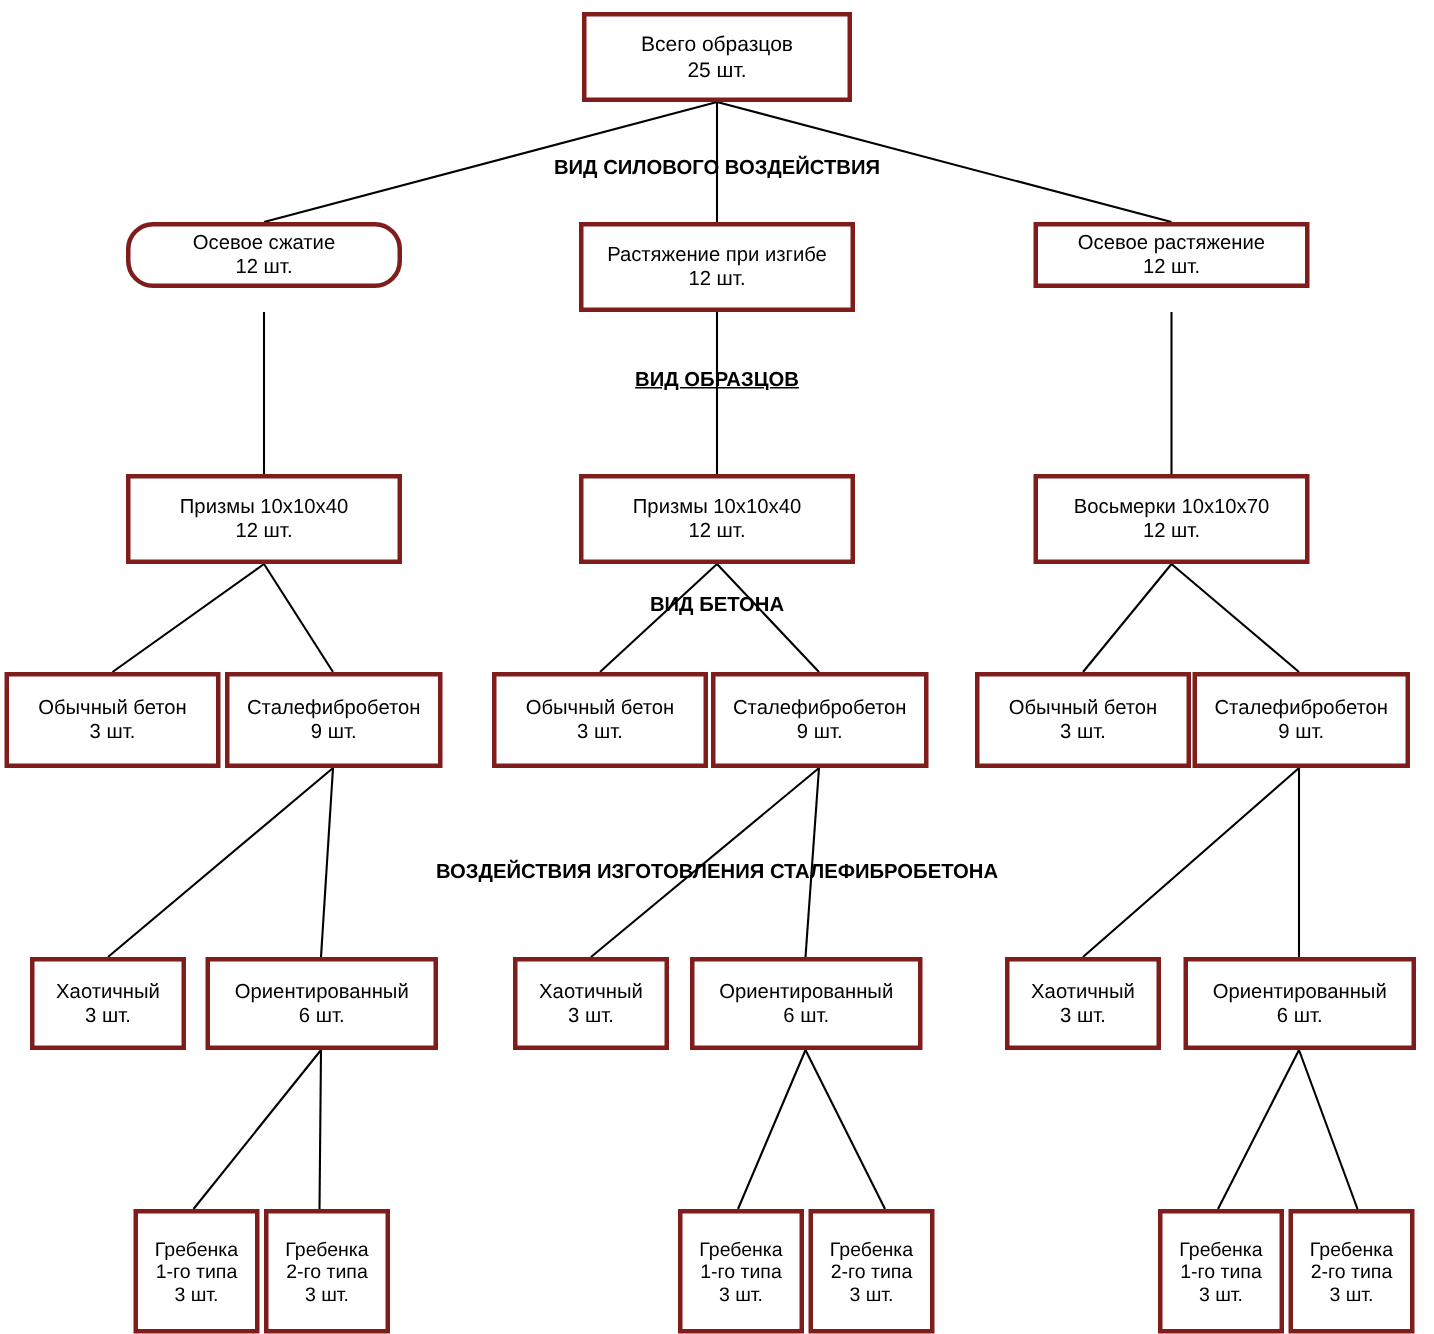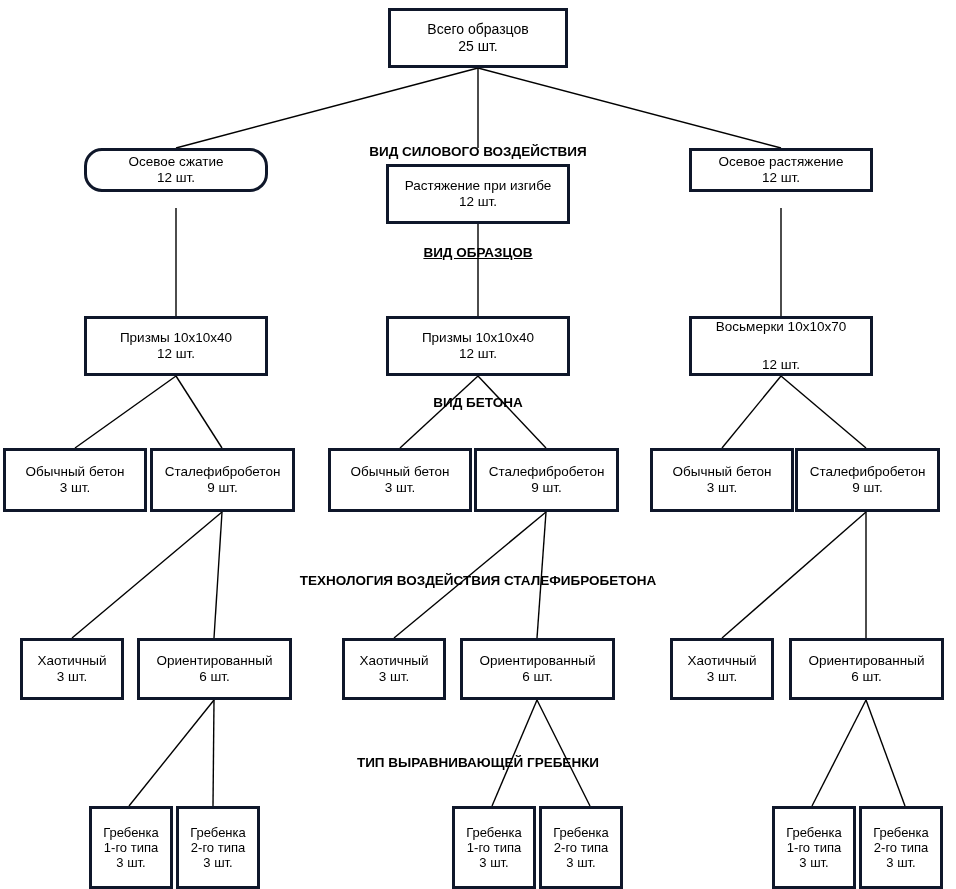--- a/index.html
+++ b/index.html
@@ -23,21 +23,21 @@
     position: absolute;
     top: 0;
     left: 0;
     width: 956px;
     height: 889px;
     pointer-events: none;
   }
   .node-box {
     position: absolute;
     box-sizing: border-box;
-    border: 3px solid #0f172a;
+    border: 3px solid #7f1d1d;
     background: #ffffff;
     display: flex;
     flex-direction: column;
     align-items: center;
     justify-content: center;
     text-align: center;
     color: #000000;
     font-family: "Liberation Sans", sans-serif;
     line-height: 1.18;
     z-index: 3;
@@ -94,46 +94,46 @@
       <line x1="866" y1="700" x2="812" y2="806"></line>
       <line x1="866" y1="700" x2="905" y2="806"></line>
     </g>
   </svg>
 
   <div class="node-box" style="left:388px; top:8px; width:180px; height:60px; font-size:14px;">
     <span class="node-line">Всего образцов</span>
     <span class="node-line">25 шт.</span>
   </div>
 
-  <div class="lvl-label" style="left:358px; top:104px; width:240px; font-size:13.5px;margin-top:40px;">ВИД СИЛОВОГО ВОЗДЕЙСТВИЯ</div>
+  <div class="lvl-label" style="left:358px; top:104px; width:240px; font-size:13.5px;">ВИД СИЛОВОГО ВОЗДЕЙСТВИЯ</div>
 
   <div class="node-box" style="left:84px; top:148px; width:184px; height:44px; font-size:13.5px;border-radius:18px;">
     <span class="node-line">Осевое сжатие</span>
     <span class="node-line">12 шт.</span>
   </div>
-  <div class="node-box" style="left:386px; top:148px; width:184px; height:60px; font-size:13.5px;margin-top:16px;">
+  <div class="node-box" style="left:386px; top:148px; width:184px; height:60px; font-size:13.5px;">
     <span class="node-line">Растяжение при изгибе</span>
     <span class="node-line">12 шт.</span>
   </div>
   <div class="node-box" style="left:689px; top:148px; width:184px; height:44px; font-size:13.5px;">
     <span class="node-line">Осевое растяжение</span>
     <span class="node-line">12 шт.</span>
   </div>
 
   <div class="lvl-label" style="left:398px; top:245px; width:160px; font-size:13.5px;text-decoration:underline;">ВИД ОБРАЗЦОВ</div>
 
   <div class="node-box" style="left:84px; top:316px; width:184px; height:60px; font-size:13.5px;">
     <span class="node-line">Призмы 10х10х40</span>
     <span class="node-line">12 шт.</span>
   </div>
   <div class="node-box" style="left:386px; top:316px; width:184px; height:60px; font-size:13.5px;">
     <span class="node-line">Призмы 10х10х40</span>
     <span class="node-line">12 шт.</span>
   </div>
-  <div class="node-box" style="left:689px; top:316px; width:184px; height:60px; font-size:13.5px;justify-content:space-between;">
+  <div class="node-box" style="left:689px; top:316px; width:184px; height:60px; font-size:13.5px;">
     <span class="node-line">Восьмерки 10х10х70</span>
     <span class="node-line">12 шт.</span>
   </div>
 
   <div class="lvl-label" style="left:413px; top:395px; width:130px; font-size:13.5px;text-align:center;">ВИД БЕТОНА</div>
 
   <div class="node-box" style="left:3px; top:448px; width:144px; height:64px; font-size:13.5px;">
     <span class="node-line">Обычный бетон</span>
     <span class="node-line">3 шт.</span>
   </div>
@@ -153,21 +153,21 @@
 
   <div class="node-box" style="left:650px; top:448px; width:144px; height:64px; font-size:13.5px;">
     <span class="node-line">Обычный бетон</span>
     <span class="node-line">3 шт.</span>
   </div>
   <div class="node-box" style="left:795px; top:448px; width:145px; height:64px; font-size:13.5px;">
     <span class="node-line">Сталефибробетон</span>
     <span class="node-line">9 шт.</span>
   </div>
 
-  <div class="lvl-label" style="left:278px; top:573px; width:400px; font-size:13.5px;">ТЕХНОЛОГИЯ ВОЗДЕЙСТВИЯ СТАЛЕФИБРОБЕТОНА</div>
+  <div class="lvl-label" style="left:278px; top:573px; width:400px; font-size:13.5px;">ВОЗДЕЙСТВИЯ ИЗГОТОВЛЕНИЯ СТАЛЕФИБРОБЕТОНА</div>
 
   <div class="node-box" style="left:20px; top:638px; width:104px; height:62px; font-size:13.5px;">
     <span class="node-line">Хаотичный</span>
     <span class="node-line">3 шт.</span>
   </div>
   <div class="node-box" style="left:137px; top:638px; width:155px; height:62px; font-size:13.5px;">
     <span class="node-line">Ориентированный</span>
     <span class="node-line">6 шт.</span>
   </div>
 
@@ -182,21 +182,20 @@
 
   <div class="node-box" style="left:670px; top:638px; width:104px; height:62px; font-size:13.5px;">
     <span class="node-line">Хаотичный</span>
     <span class="node-line">3 шт.</span>
   </div>
   <div class="node-box" style="left:789px; top:638px; width:155px; height:62px; font-size:13.5px;">
     <span class="node-line">Ориентированный</span>
     <span class="node-line">6 шт.</span>
   </div>
 
-  <div class="lvl-label" style="left:348px; top:755px; width:260px; font-size:13.5px;">ТИП ВЫРАВНИВАЮЩЕЙ ГРЕБЕНКИ</div>
 
   <div class="node-box" style="left:89px; top:806px; width:84px; height:83px; font-size:13px;">
     <span class="node-line">Гребенка</span>
     <span class="node-line">1-го типа</span>
     <span class="node-line">3 шт.</span>
   </div>
   <div class="node-box" style="left:176px; top:806px; width:84px; height:83px; font-size:13px;">
     <span class="node-line">Гребенка</span>
     <span class="node-line">2-го типа</span>
     <span class="node-line">3 шт.</span>

